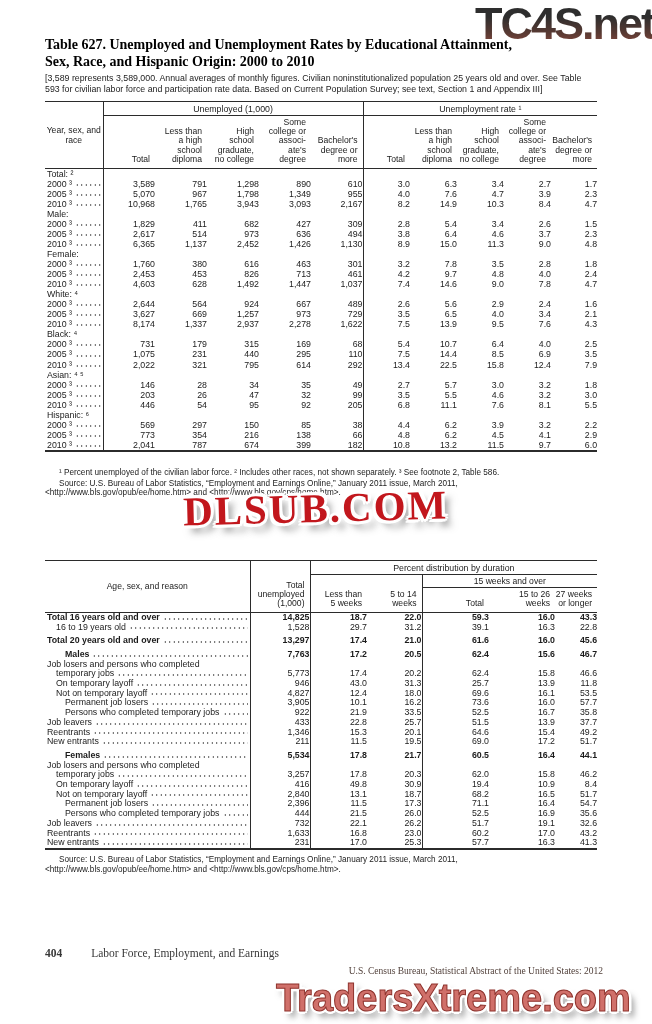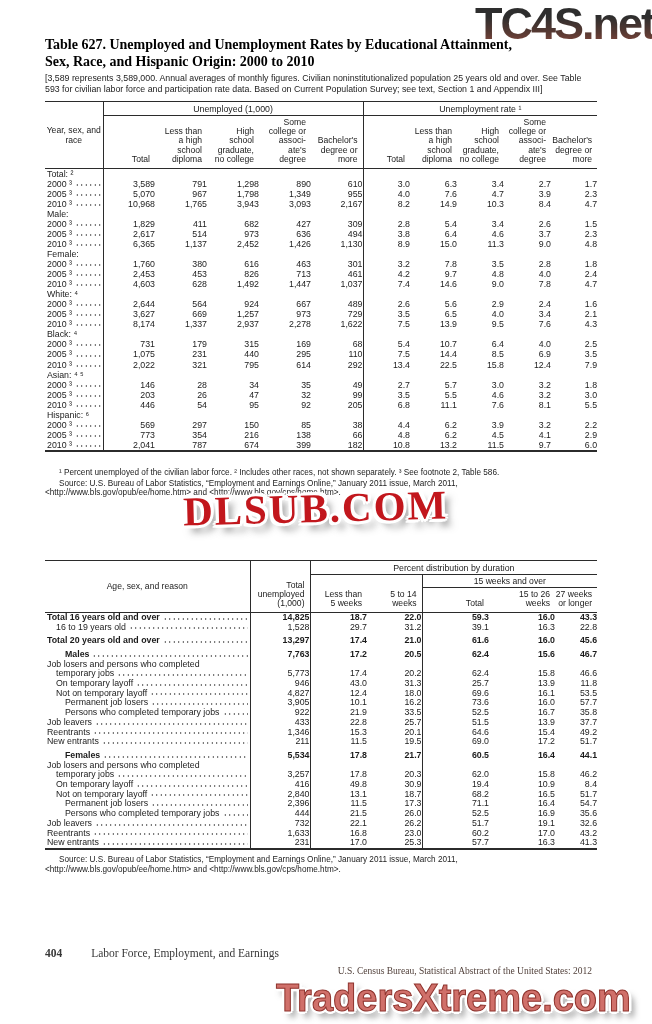--- a/index.html
+++ b/index.html
@@ -58,21 +58,21 @@
   tr.gap td{padding-top:4px;}
   tr.b td{font-weight:700;}
 
   .footnotes{margin-top:16px;font-size:8.2px;line-height:9.7px;color:#222;}
   .footnotes .ind,.src .ind{text-indent:14px;}
   .src{margin-top:1px;font-size:8.2px;line-height:9.7px;color:#222;}
 
   .page-foot{position:absolute;left:45px;top:947px;font-family:"Liberation Serif",serif;
     font-size:11.5px;color:#383838;}
   .page-foot .num{font-weight:700;margin-right:26px;}
-  .imprint{position:absolute;left:40px;top:966px;width:552px;text-align:right;
+  .imprint{position:absolute;left:51px;top:966px;width:552px;text-align:right;
     font-family:"Liberation Serif",serif;font-size:9.5px;color:#52413b;}
 </style>
 </head>
 <body>
 
 <div class="wm-top">TC4S.net</div>
 <div class="wm-mid">DLSUB.COM</div>
 <div class="wm-bottom">TradersXtreme.com</div>
 
 <div class="block" style="top:36px;">

